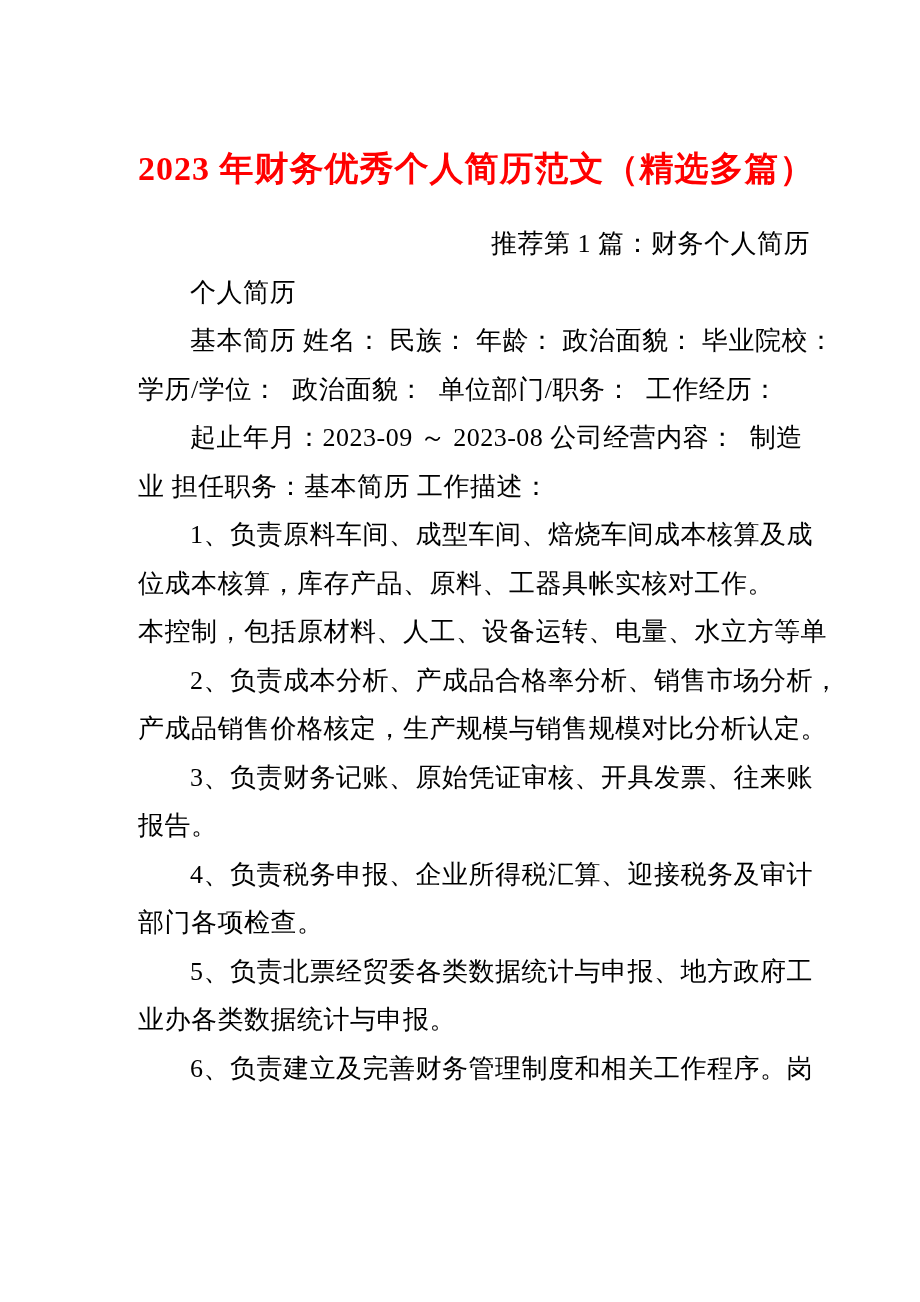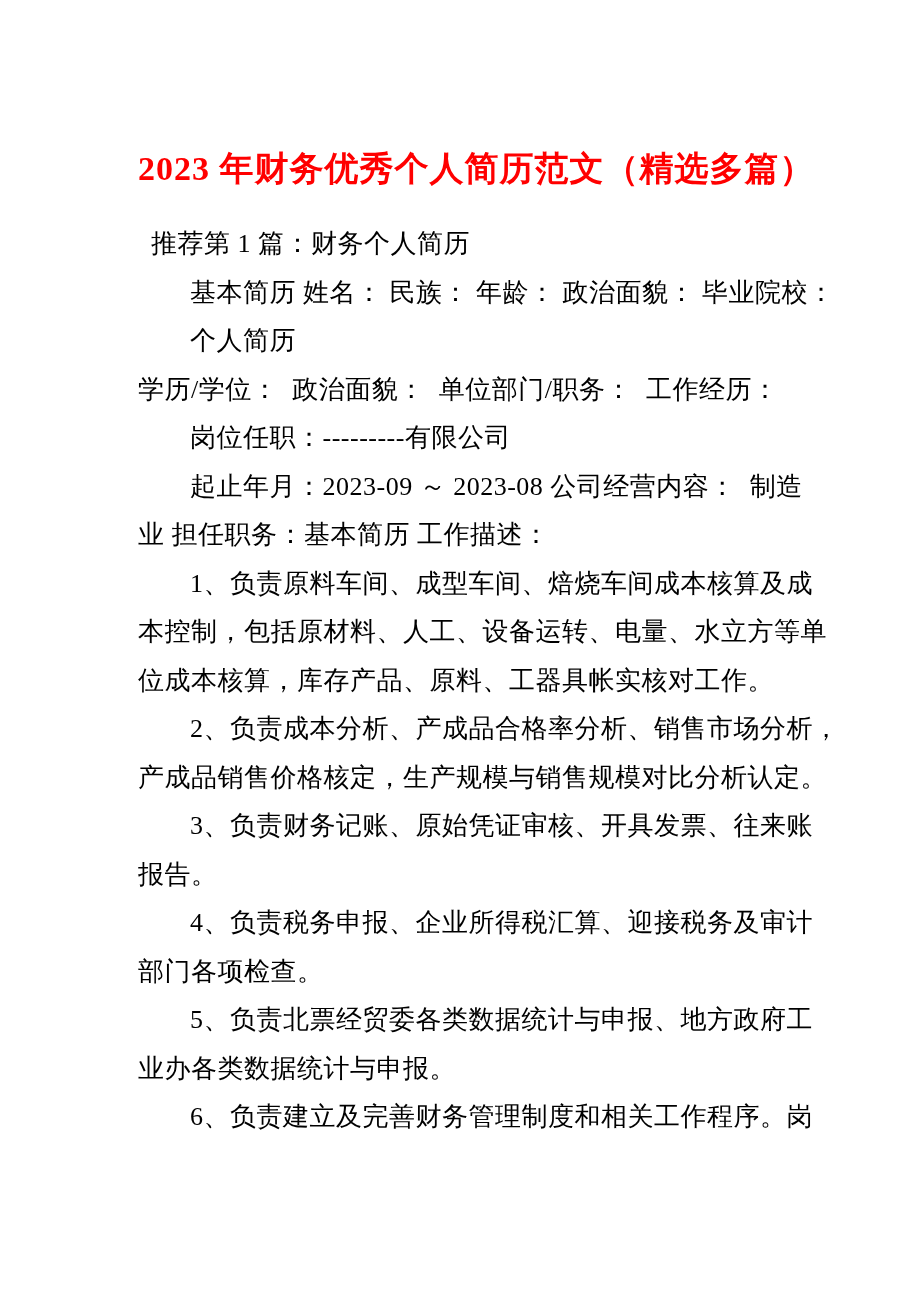--- a/index.html
+++ b/index.html
@@ -27,38 +27,37 @@
     padding-left: 138px;
     padding-right: 110px;
     font-size: 26px;
     line-height: 48.5px;
   }
   .line {
     white-space: pre;
     letter-spacing: 0.5px;
   }
   .line.ind-para  { padding-left: 52px; }  
-  .line.ind-small { padding-left: 13px; }  
+  .line.ind-small { padding-left: 13px; text-align: right; }  
 </style>
 </head>
 <body>
 
 <div class="page" style="background: rgb(255, 255, 255);">
   <h1 class="doc-title" style="color: rgb(255, 0, 0);">2023 年财务优秀个人简历范文（精选多篇）</h1>
   <div class="doc-body" style="color: rgb(0, 0, 0);">
       <div class="line ind-small">推荐第 1 篇：财务个人简历</div>
+      <div class="line ind-para">个人简历</div>
       <div class="line ind-para">基本简历 姓名： 民族： 年龄： 政治面貌： 毕业院校：</div>
-      <div class="line ind-para">个人简历</div>
       <div class="line">学历/学位：  政治面貌：  单位部门/职务：  工作经历：</div>
-      <div class="line ind-para">岗位任职：---------有限公司</div>
       <div class="line ind-para">起止年月：2023-09 ～ 2023-08 公司经营内容：  制造</div>
       <div class="line">业 担任职务：基本简历 工作描述：</div>
       <div class="line ind-para">1、负责原料车间、成型车间、焙烧车间成本核算及成</div>
+      <div class="line">位成本核算，库存产品、原料、工器具帐实核对工作。</div>
       <div class="line">本控制，包括原材料、人工、设备运转、电量、水立方等单</div>
-      <div class="line">位成本核算，库存产品、原料、工器具帐实核对工作。</div>
       <div class="line ind-para">2、负责成本分析、产成品合格率分析、销售市场分析，</div>
       <div class="line">产成品销售价格核定，生产规模与销售规模对比分析认定。</div>
       <div class="line ind-para">3、负责财务记账、原始凭证审核、开具发票、往来账</div>
       <div class="line">报告。</div>
       <div class="line ind-para">4、负责税务申报、企业所得税汇算、迎接税务及审计</div>
       <div class="line">部门各项检查。</div>
       <div class="line ind-para">5、负责北票经贸委各类数据统计与申报、地方政府工</div>
       <div class="line">业办各类数据统计与申报。</div>
       <div class="line ind-para">6、负责建立及完善财务管理制度和相关工作程序。岗</div>
     </div>

